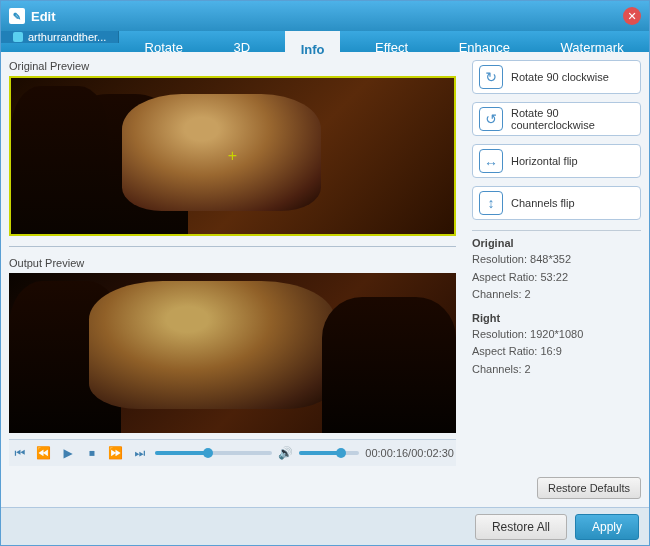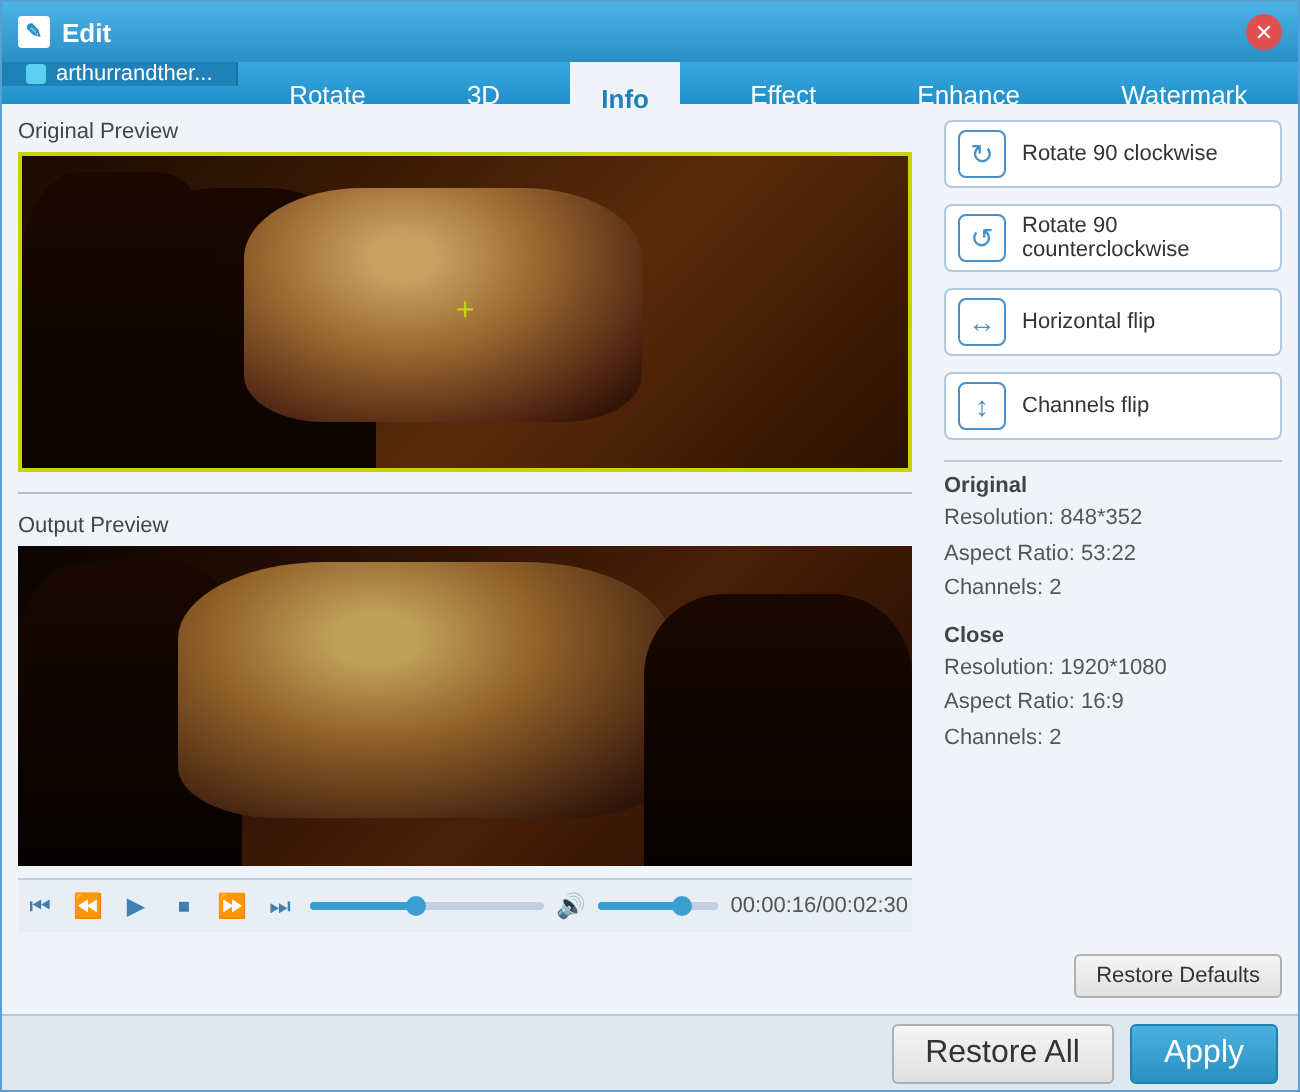--- a/index.html
+++ b/index.html
@@ -345,21 +345,21 @@
       padding: 0 10px;
       gap: 8px;
       flex-shrink: 0;
     }
     .bottom-btn {
       padding: 5px 16px;
       border: 1px solid #b0b0b0;
       background: linear-gradient(to bottom, #f5f5f5, #e0e0e0);
       border-radius: 3px;
       cursor: pointer;
-      font-size: 16px;
+      font-size: 12px;
       color: #333;
       min-width: 60px;
       text-align: center;
     }
     .bottom-btn.primary {
       background: linear-gradient(to bottom, #4ab0e0, #2a90c0);
       color: white;
       border-color: #2080b0;
     }
     .original-section {
@@ -468,21 +468,21 @@
       </div>
 
       <div class="info-section">
         <div class="info-group">
           <div class="info-group-title">Original</div>
           <div class="info-row">Resolution: 848*352</div>
           <div class="info-row">Aspect Ratio: 53:22</div>
           <div class="info-row">Channels: 2</div>
         </div>
         <div class="info-group">
-          <div class="info-group-title">Close</div>
+          <div class="info-group-title">Right</div>
           <div class="info-row">Resolution: 1920*1080</div>
           <div class="info-row">Aspect Ratio: 16:9</div>
           <div class="info-row">Channels: 2</div>
         </div>
       </div>
 
       <div style="margin-top:auto; display:flex; justify-content:flex-end;">
         <button class="restore-defaults-btn">Restore Defaults</button>
       </div>
     </div>

